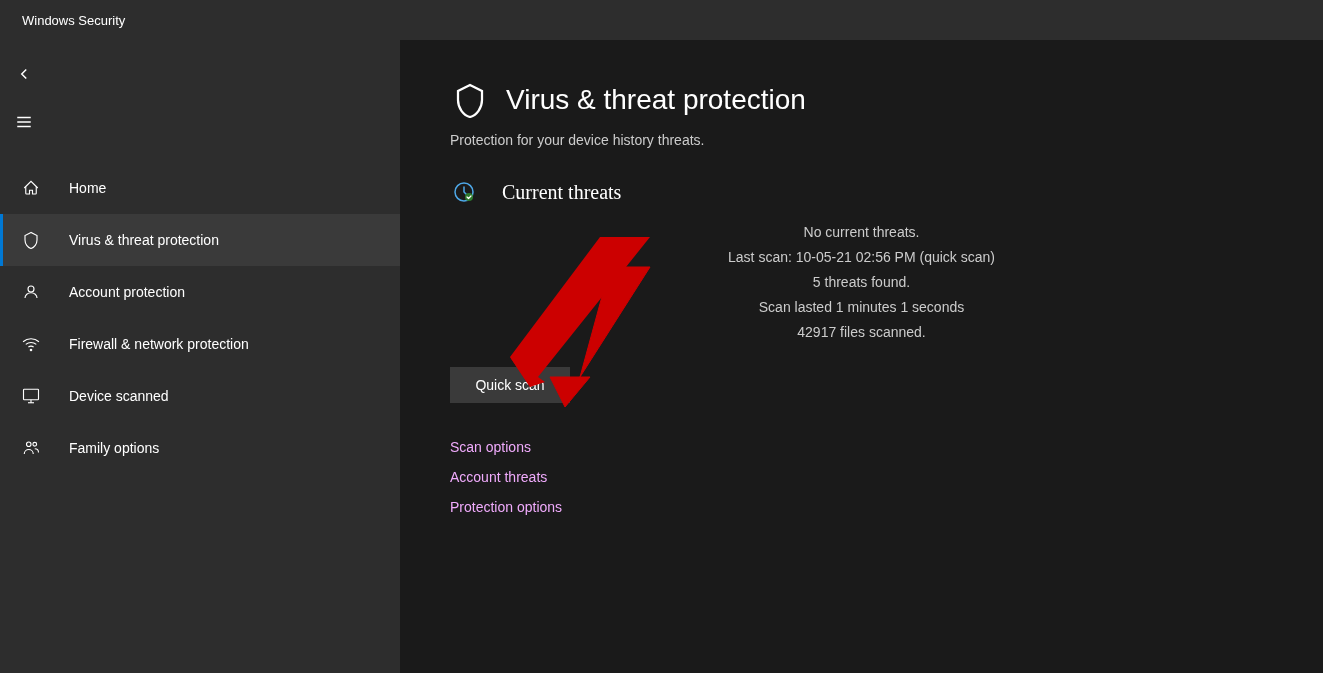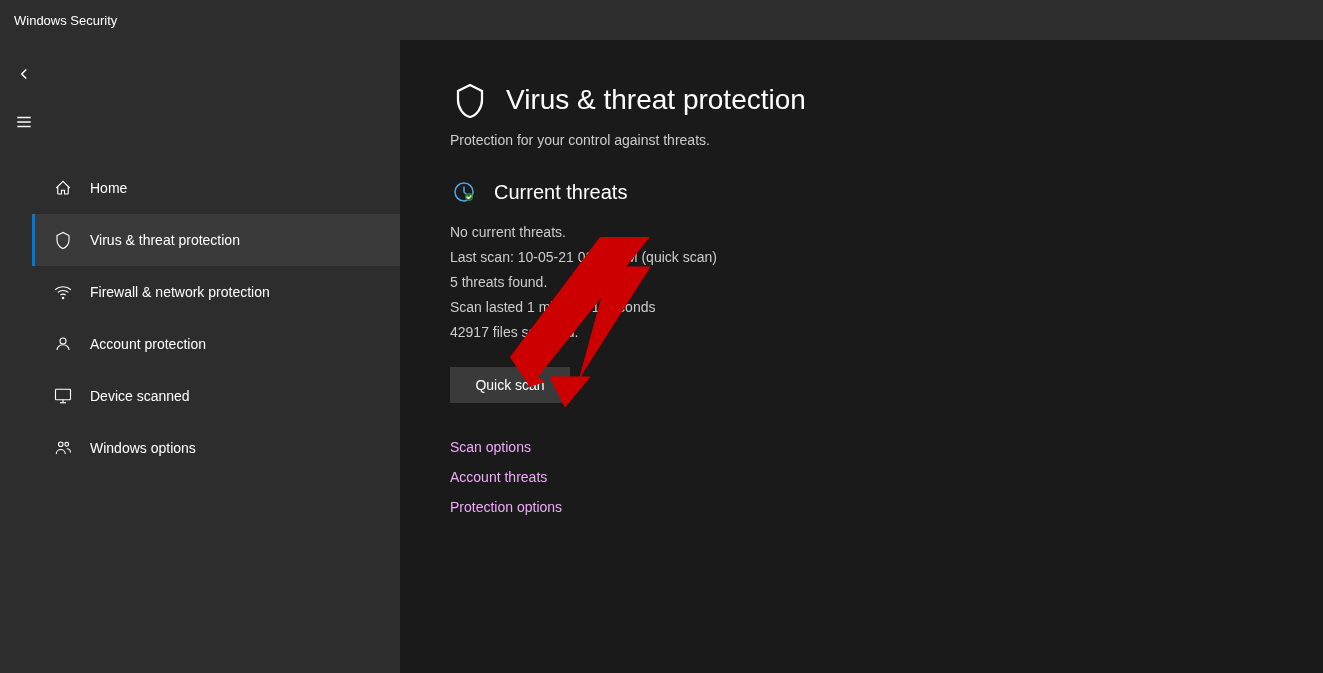--- a/index.html
+++ b/index.html
@@ -14,21 +14,21 @@
       display: flex;
       flex-direction: column;
     }
 
     
     .titlebar {
       background: #2d2d2d;
       height: 40px;
       display: flex;
       align-items: center;
-      padding: 0 14px;
+      padding: 0 22px;
       flex-shrink: 0;
     }
     .titlebar-title {
       font-size: 13px;
       color: #ffffff;
     }
 
     
     .app-body {
       display: flex;
@@ -82,22 +82,21 @@
       margin-top: 10px;
     }
 
     .nav-item {
       display: flex;
       align-items: center;
       height: 52px;
       padding: 0 20px;
       cursor: pointer;
       position: relative;
-      gap: 16px;
-      margin-left: 32px;
+      gap: 27px;
     }
     .nav-item.active {
       background: #3a3a3a;
     }
     .nav-item.active::before {
       content: '';
       position: absolute;
       left: 0;
       top: 0;
       bottom: 0;
@@ -164,22 +163,23 @@
 
     .page-subtitle {
       font-size: 14px;
       color: #cccccc;
       margin-bottom: 30px;
     }
 
     .section-header {
       display: flex;
       align-items: center;
-      gap: 16px;
+      gap: 24px;
       margin-bottom: 16px;
+      font-family: Liberation Serif, serif;
     }
 
     .section-icon {
       width: 28px;
       height: 28px;
       display: flex;
       align-items: center;
       justify-content: center;
     }
     .section-icon svg {
@@ -188,20 +188,21 @@
     }
 
     .section-title {
       font-size: 20px;
       font-weight: 400;
       color: #ffffff;
     }
 
     .threat-info {
       margin-bottom: 24px;
+      text-align: center;
     }
 
     .threat-info p {
       font-size: 14px;
       color: #cccccc;
       margin-bottom: 4px;
       line-height: 1.5;
     }
 
     .quick-scan-btn {
@@ -266,39 +267,39 @@
           <svg viewBox="0 0 24 24" stroke="#ffffff" stroke-width="1.5">
             <path d="M12 2L4 6v6c0 5.25 3.5 10.15 8 11.35C16.5 22.15 20 17.25 20 12V6L12 2z"></path>
           </svg>
         </span>
         <span class="nav-label">Virus &amp; threat protection</span>
       </div>
 
       <div class="nav-item">
         <span class="nav-icon">
           <svg viewBox="0 0 24 24" stroke="#ffffff" stroke-width="1.5">
+            <circle cx="12" cy="8" r="4"></circle>
+            <path d="M4 20c0-4 3.6-7 8-7s8 3 8 7"></path>
+          </svg>
+        </span>
+        <span class="nav-label">Account protection</span>
+      </div>
+
+      <div class="nav-item">
+        <span class="nav-icon">
+          <svg viewBox="0 0 24 24" stroke="#ffffff" stroke-width="1.5">
             <path d="M5 12.55a11 11 0 0114.08 0"></path>
             <path d="M1.42 9a16 16 0 0121.16 0"></path>
             <path d="M8.53 16.11a6 6 0 016.95 0"></path>
             <circle cx="12" cy="20" r="1" fill="#ffffff"></circle>
           </svg>
         </span>
         <span class="nav-label">Firewall &amp; network protection</span>
       </div>
 
-      <div class="nav-item">
-        <span class="nav-icon">
-          <svg viewBox="0 0 24 24" stroke="#ffffff" stroke-width="1.5">
-            <circle cx="12" cy="8" r="4"></circle>
-            <path d="M4 20c0-4 3.6-7 8-7s8 3 8 7"></path>
-          </svg>
-        </span>
-        <span class="nav-label">Account protection</span>
-      </div>
-
 
       <div class="nav-item">
         <span class="nav-icon">
           <svg viewBox="0 0 24 24" stroke="#ffffff" stroke-width="1.5">
             <rect x="2" y="3" width="20" height="14" rx="1"></rect>
             <line x1="8" y1="21" x2="16" y2="21"></line>
             <line x1="12" y1="17" x2="12" y2="21"></line>
           </svg>
         </span>
         <span class="nav-label">Device scanned</span>
@@ -307,39 +308,39 @@
 
       <div class="nav-item">
         <span class="nav-icon">
           <svg viewBox="0 0 24 24" stroke="#ffffff" stroke-width="1.5">
             <circle cx="9" cy="7" r="3"></circle>
             <path d="M3 20c0-3.3 2.7-6 6-6s6 2.7 6 6"></path>
             <circle cx="17" cy="7" r="2.5"></circle>
             <path d="M17 13c2.8 0 5 2.2 5 5"></path>
           </svg>
         </span>
-        <span class="nav-label">Windows options</span>
+        <span class="nav-label">Family options</span>
       </div>
 
     </nav>
   </div>
 
   <div class="main-content" style="position:relative;">
 
     
     <div class="page-header">
       <div class="page-header-icon">
         <svg viewBox="0 0 24 24" fill="none" stroke="#ffffff" stroke-width="1.5" width="36" height="36">
           <path d="M12 2L4 6v6c0 5.25 3.5 10.15 8 11.35C16.5 22.15 20 17.25 20 12V6L12 2z"></path>
         </svg>
       </div>
       <h1 class="page-title">Virus &amp; threat protection</h1>
     </div>
 
-    <p class="page-subtitle">Protection for your control against threats.</p>
+    <p class="page-subtitle">Protection for your device history threats.</p>
 
     
     <div class="section-header">
       <div class="section-icon">
         <svg viewBox="0 0 24 24" width="24" height="24">
 
           <circle cx="12" cy="12" r="9" fill="none" stroke="#4ea8e8" stroke-width="1.5"></circle>
           <path d="M12 7v5l3 3" fill="none" stroke="#4ea8e8" stroke-width="1.5" stroke-linecap="round"></path>
 
           <circle cx="17" cy="17" r="4" fill="#2d7a2d"></circle>

